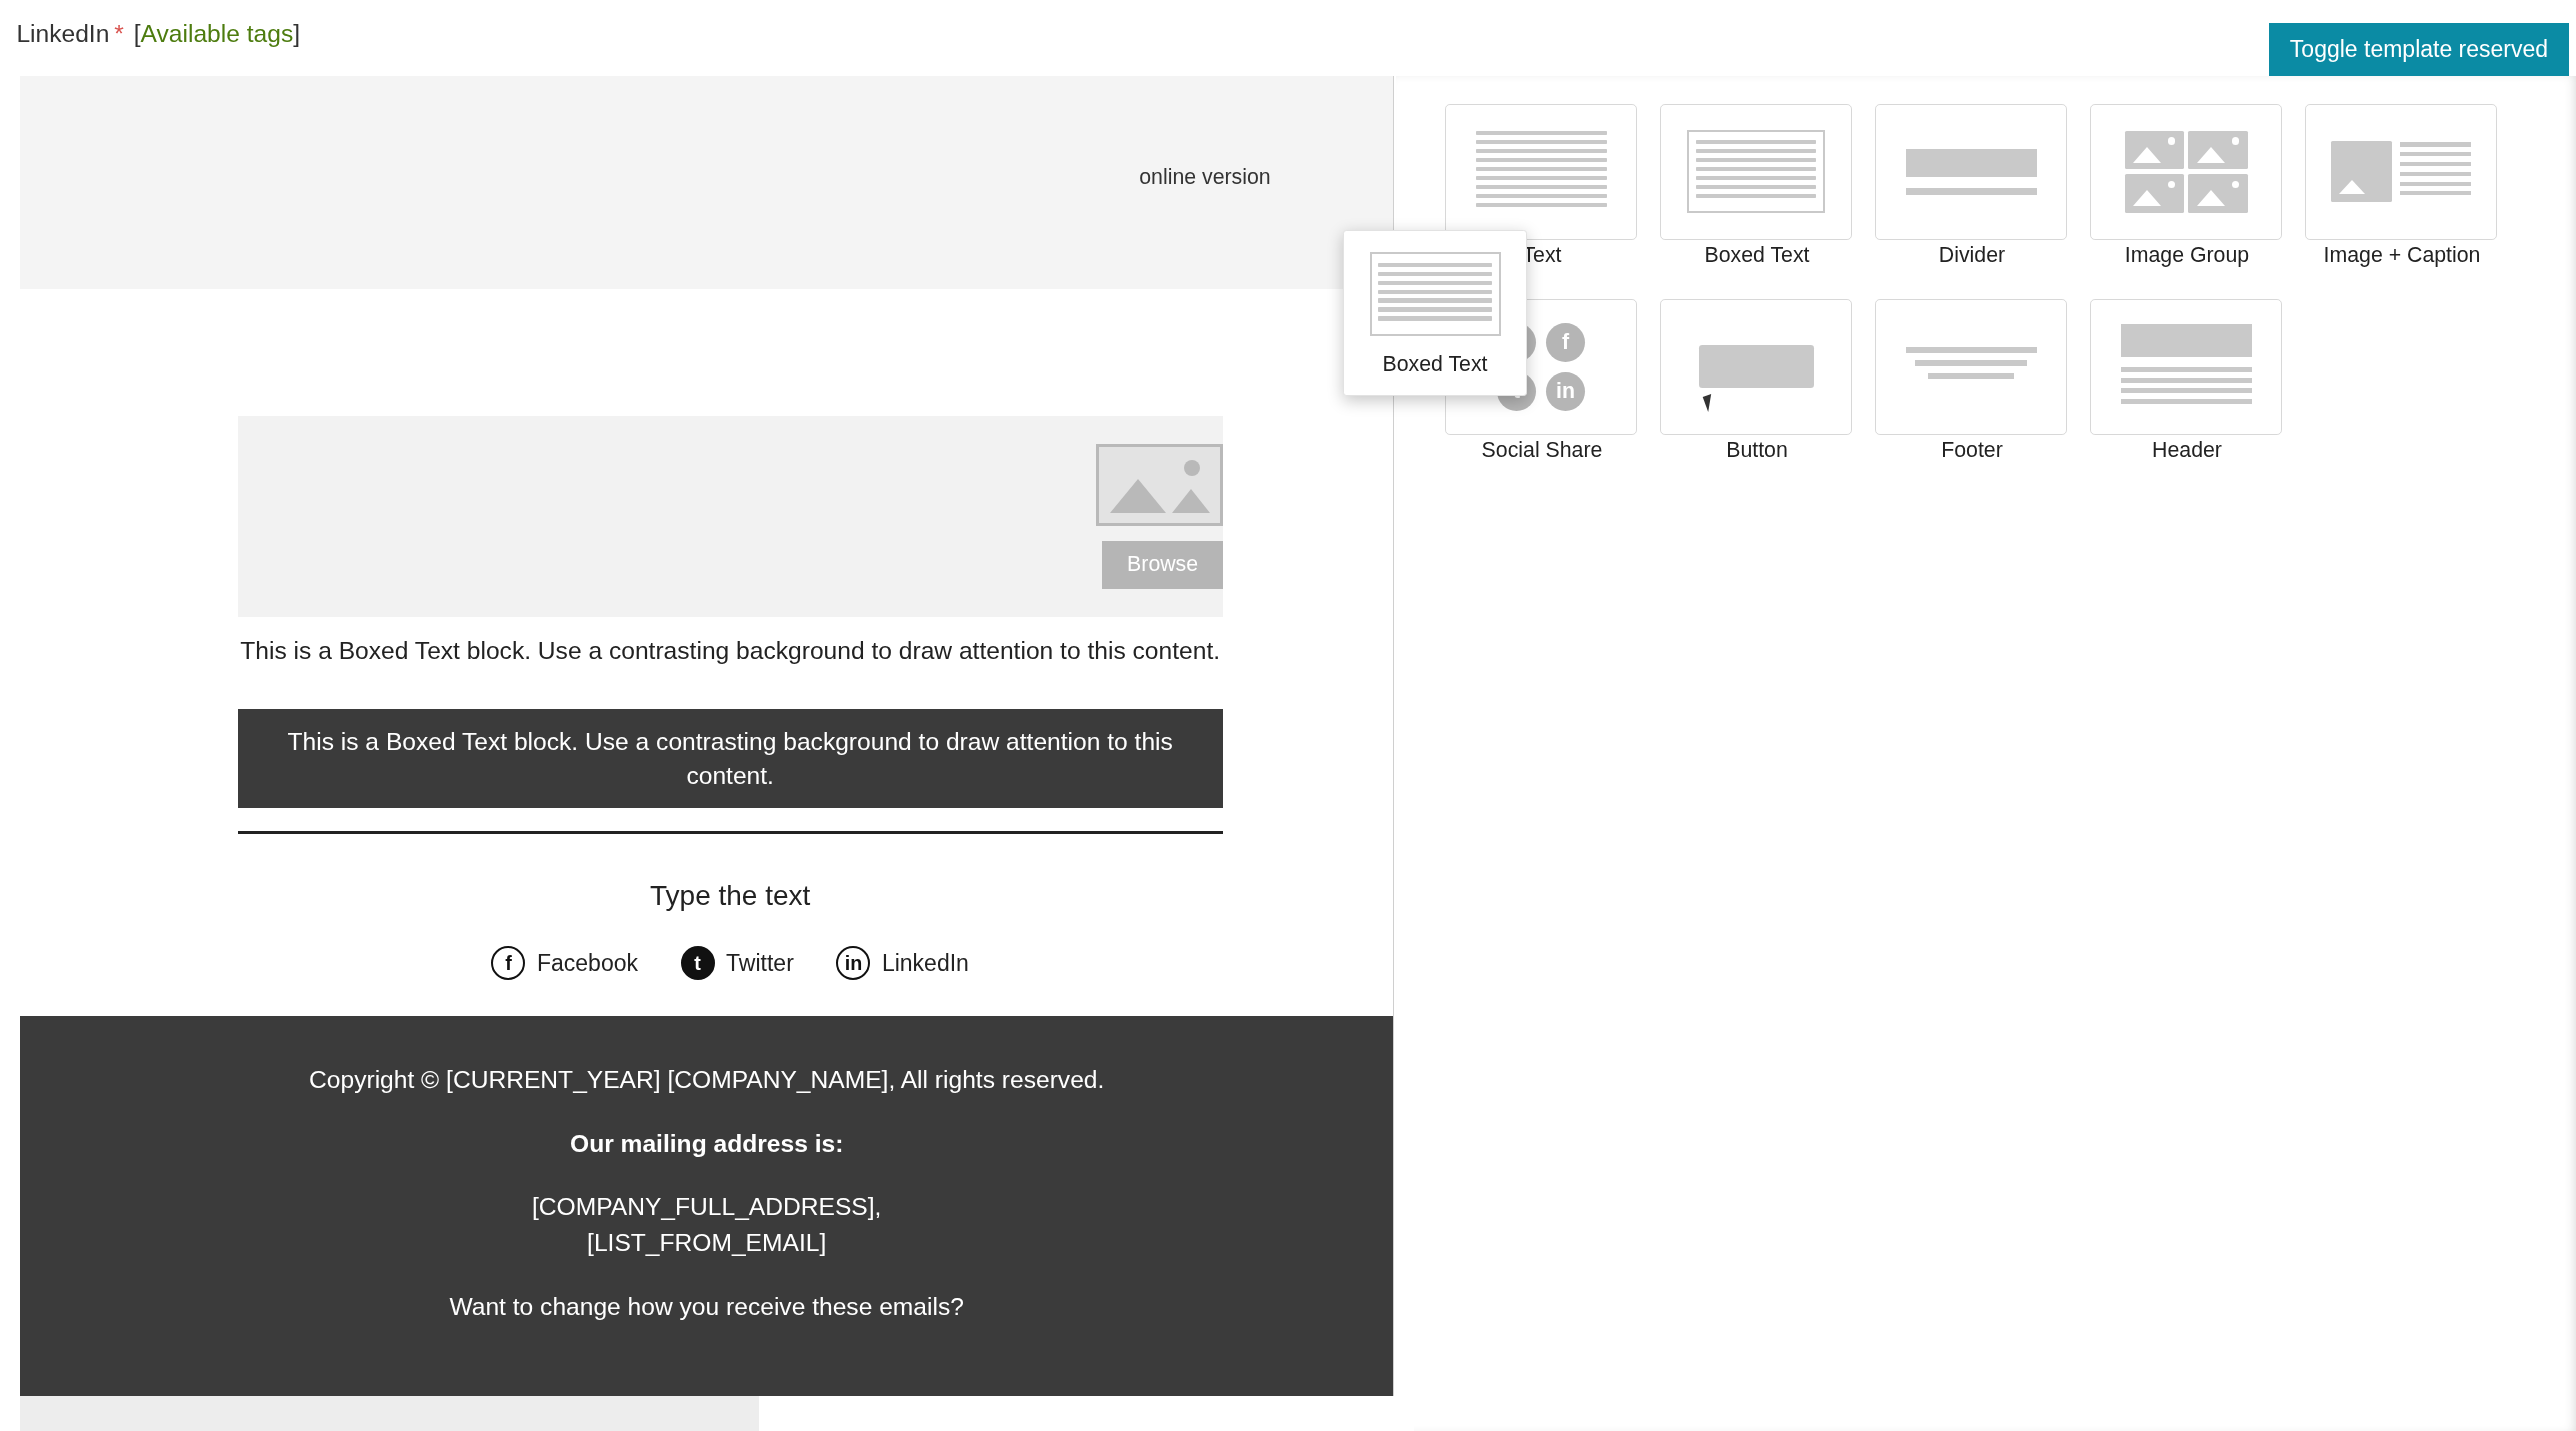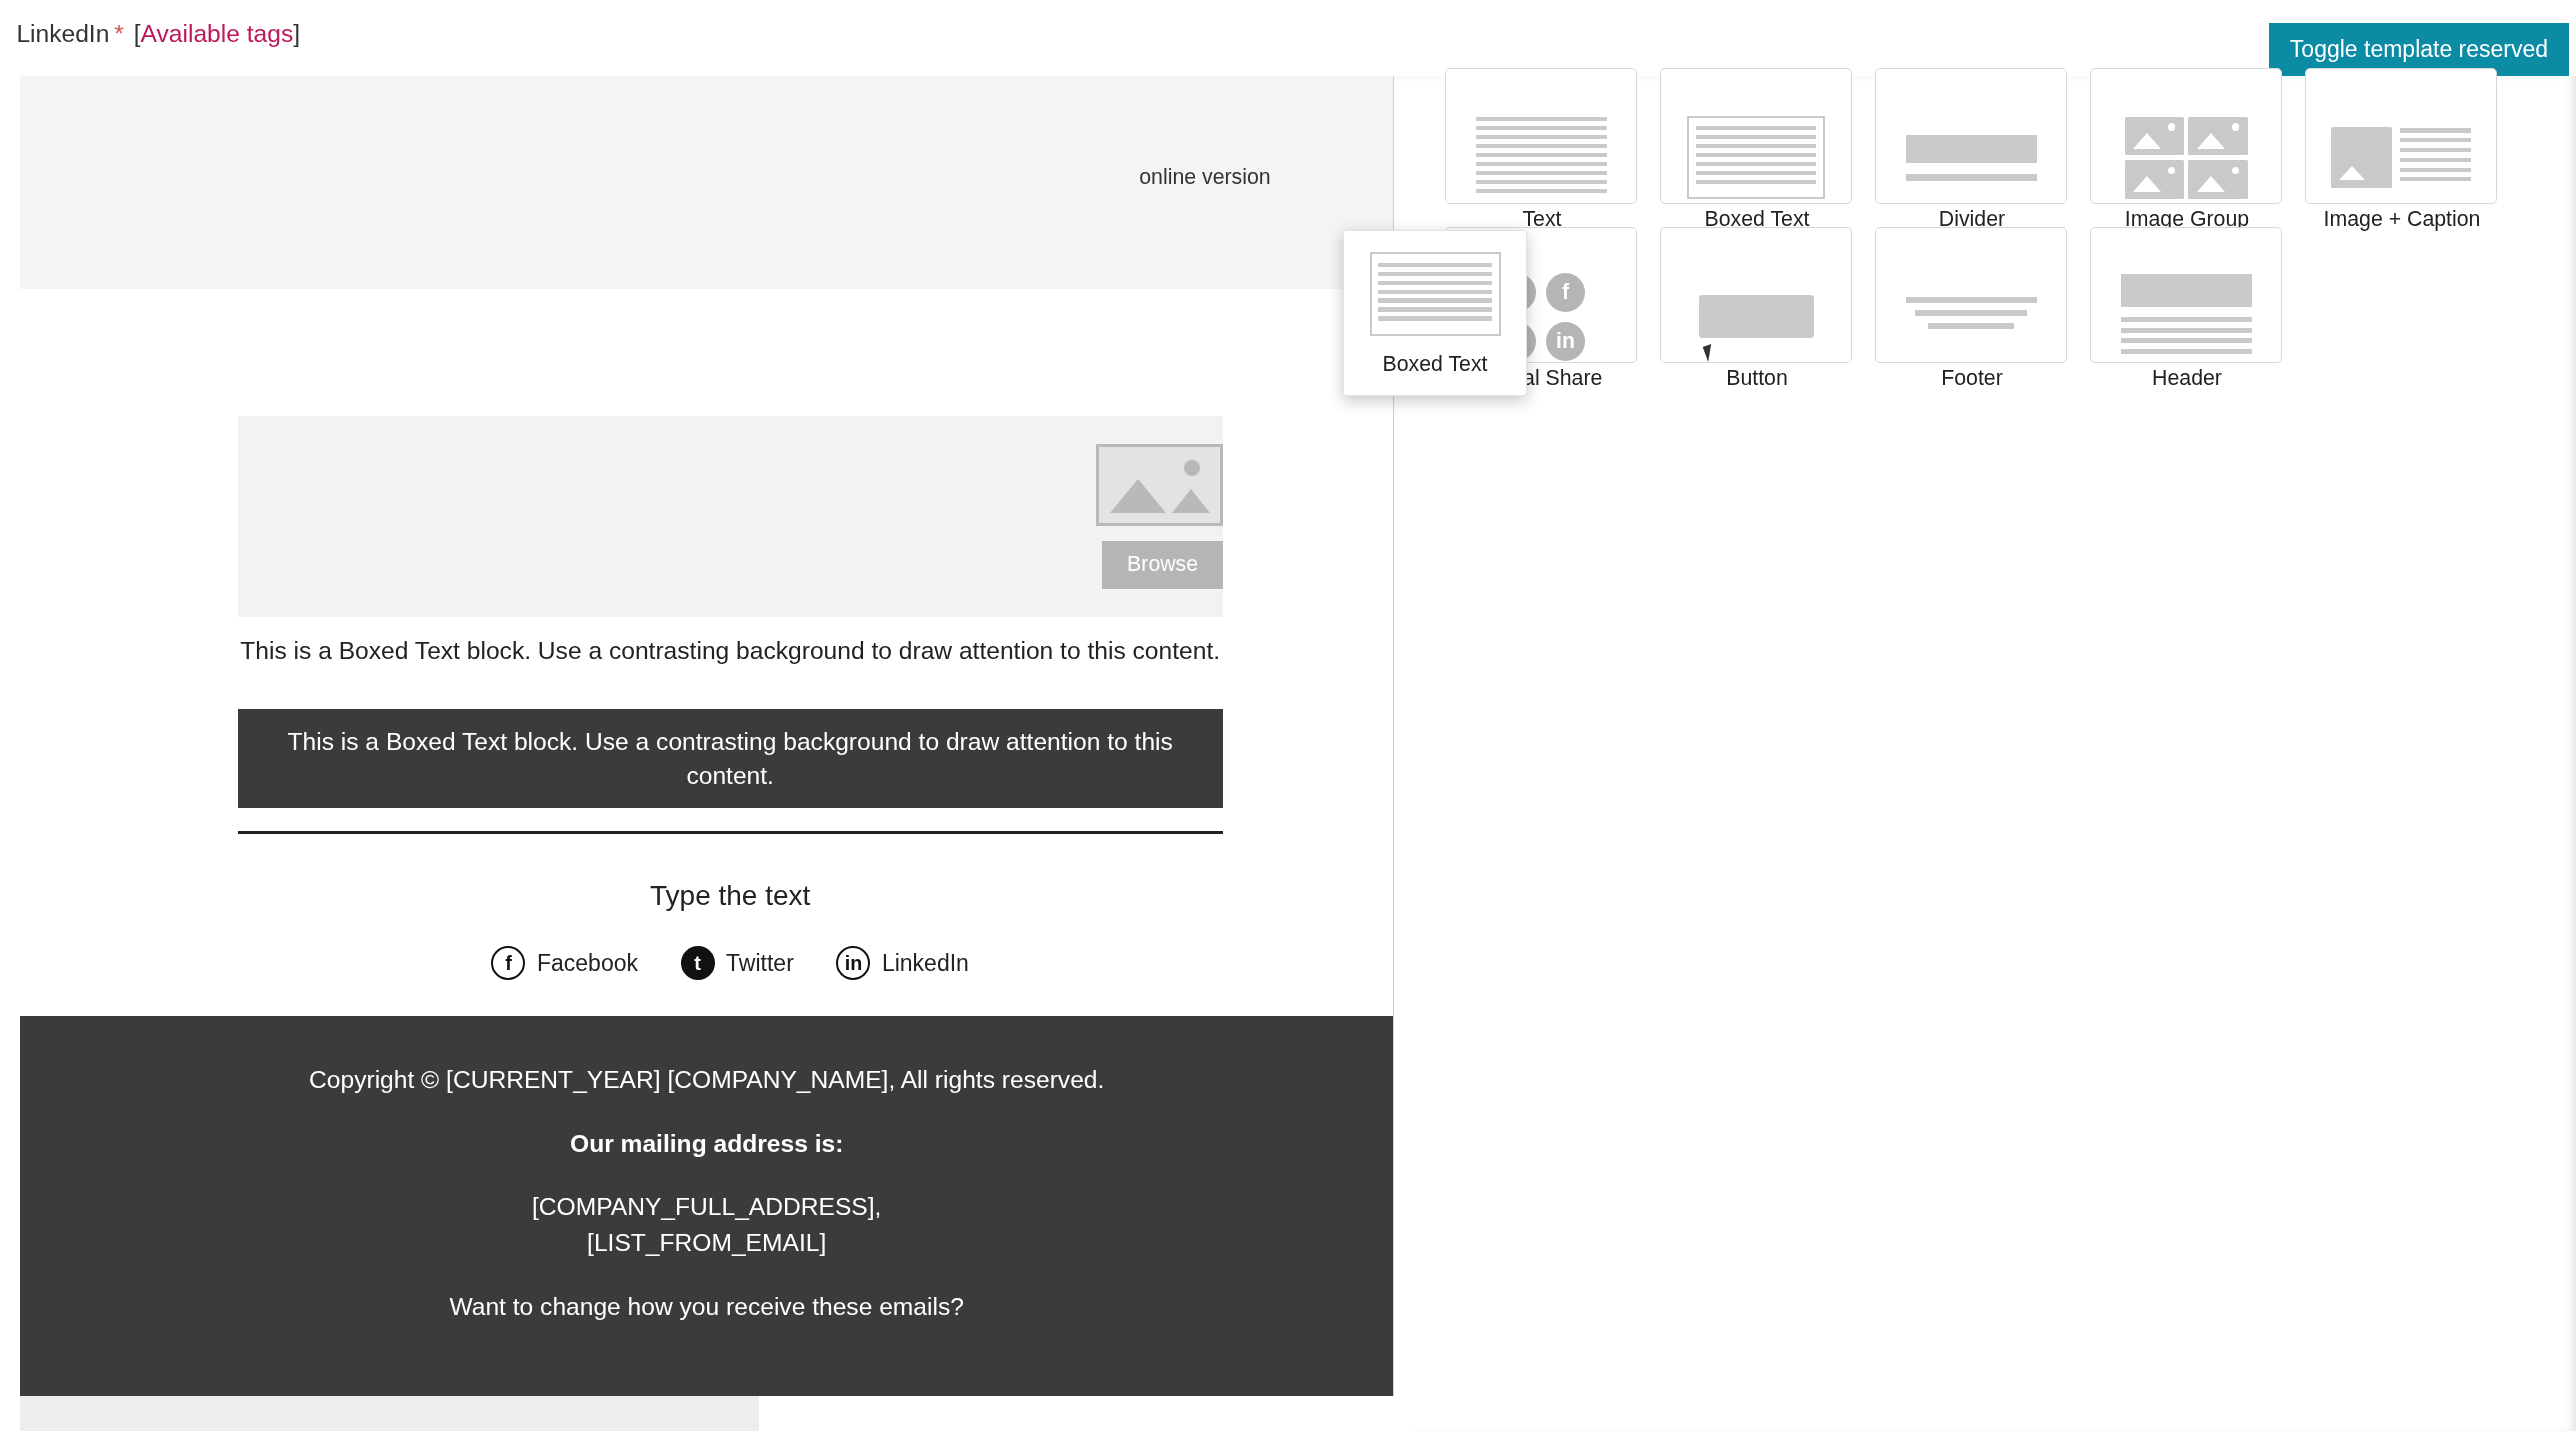--- a/index.html
+++ b/index.html
@@ -13,21 +13,21 @@
   .page { position: relative; width: 2576px; height: 1432px; background:#fff; }
 
   
   .topbar { position:absolute; top:0; left:0; width:2576px; height:76px; }
   .content-label {
     position:absolute; left:16.4px; top:19.7px;
     font-size:24.6px; color:#333;
   }
   .req-star { color:#d9534f; margin-left:4.9px; }
   .tags-wrap { margin-left:9.9px; color:#333; }
-  .tags-link { color:#be185d; text-decoration:none; cursor:pointer;text-align:right; }
+  .tags-link { color:#4d7c0f; text-decoration:none; cursor:pointer;text-align:right; }
   .toggle-builder {
     position:absolute; right:6.6px; top:23px;
     background:#0b8ba4; color:#fff; border:none;
     font-size:23px; padding:13px 21.3px; cursor:pointer;
     font-family:"Liberation Sans", sans-serif;
   }
 
   
   .editor-pane {
     position:absolute; left:19.7px; top:76px;
@@ -135,22 +135,23 @@
     position:absolute; left:49px; top:-8.2px;
     width:1092px;
     display:grid;
     grid-template-columns: repeat(5, 192px);
     grid-gap: 23px 23px;
   }
   .tile {
     width:192px; height:136px;
     border:1.6px solid #d8d8d8; border-radius:4.9px;
     background:#fff; cursor:pointer;
-    display:flex; flex-direction:column; align-items:center; justify-content:flex-end;
+    display:flex; flex-direction:column; align-items:center; justify-content:center;
     position:relative;
+    margin-top:36px;
   }
   .tile-label {
     position:absolute; bottom:-29.6px; left:0; width:192px;
     text-align:center; font-size:21.3px; color:#222;
   }
   .tile-art { width:140px; height:90px; display:flex; flex-direction:column; justify-content:center; align-items:center; }
   .lines { width:131px; }
   .lines i { display:block; height:4.9px; background:#c9c9c9; margin-bottom:5.7px; border-radius:0.8px; }
   .lines i:last-child { margin-bottom:0; }
   .lines.dense i { height:4.1px; margin-bottom:4.9px; }

